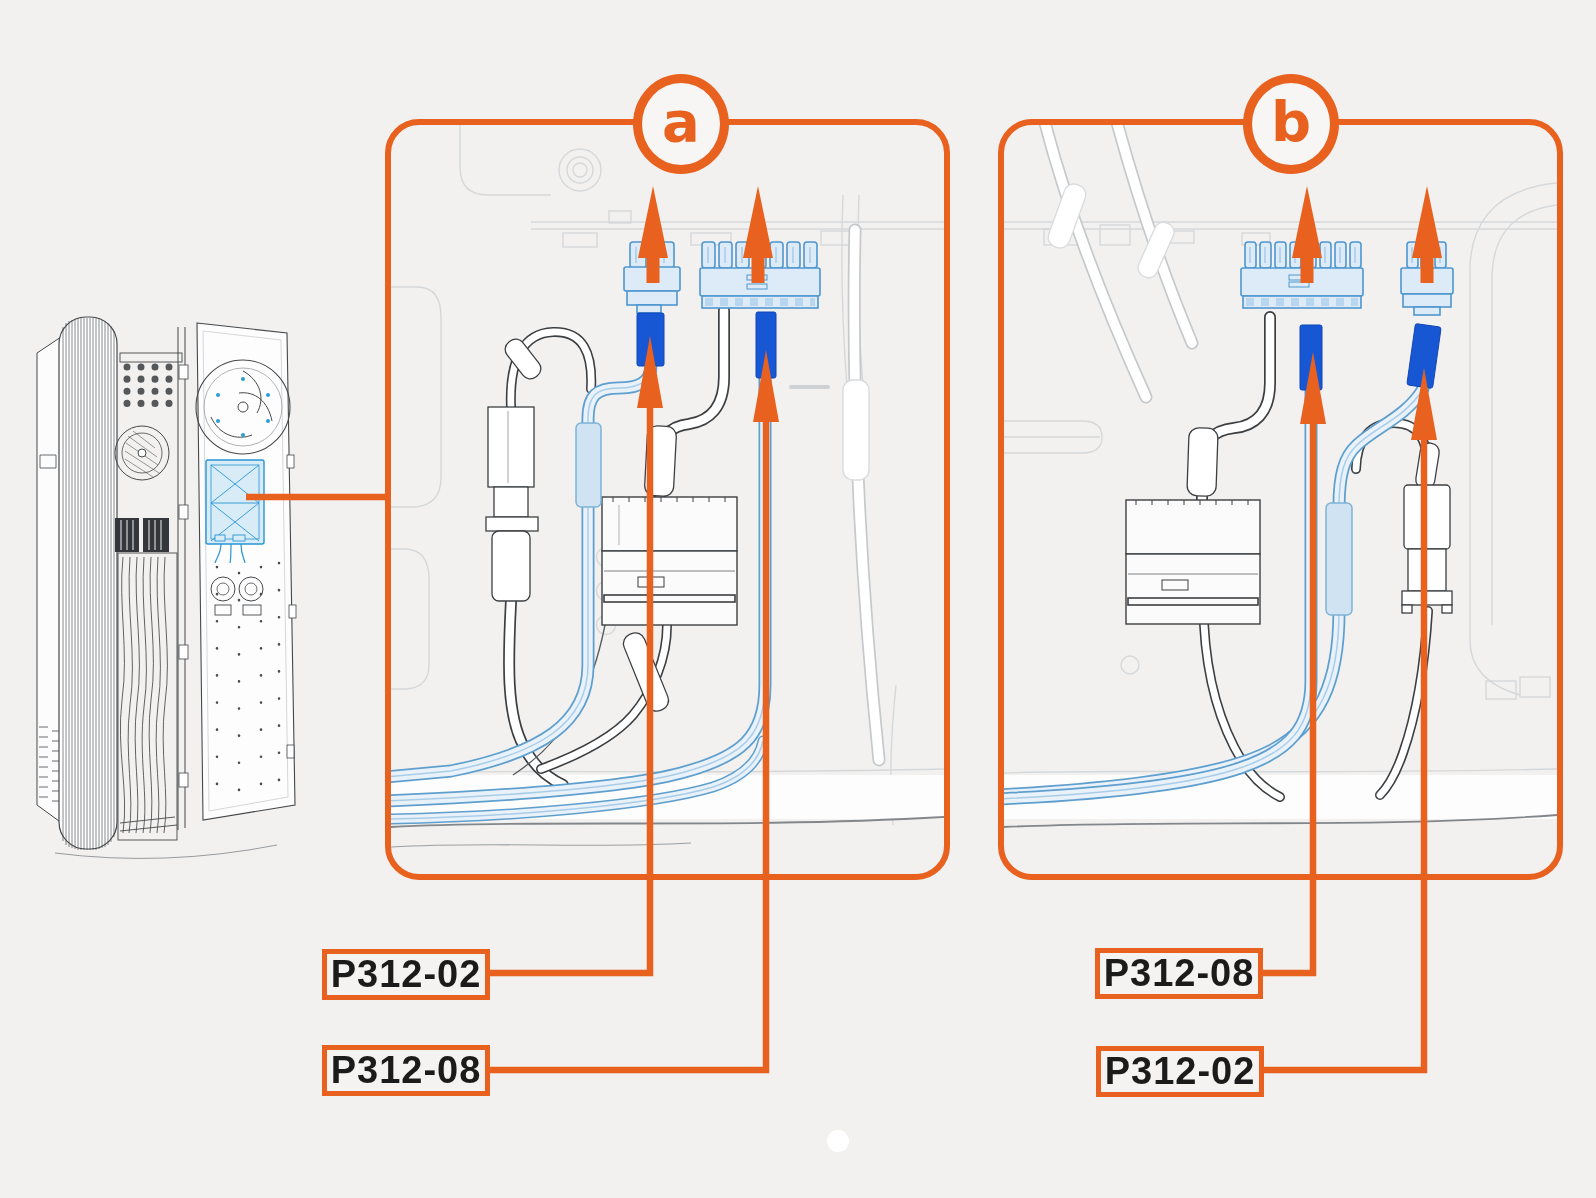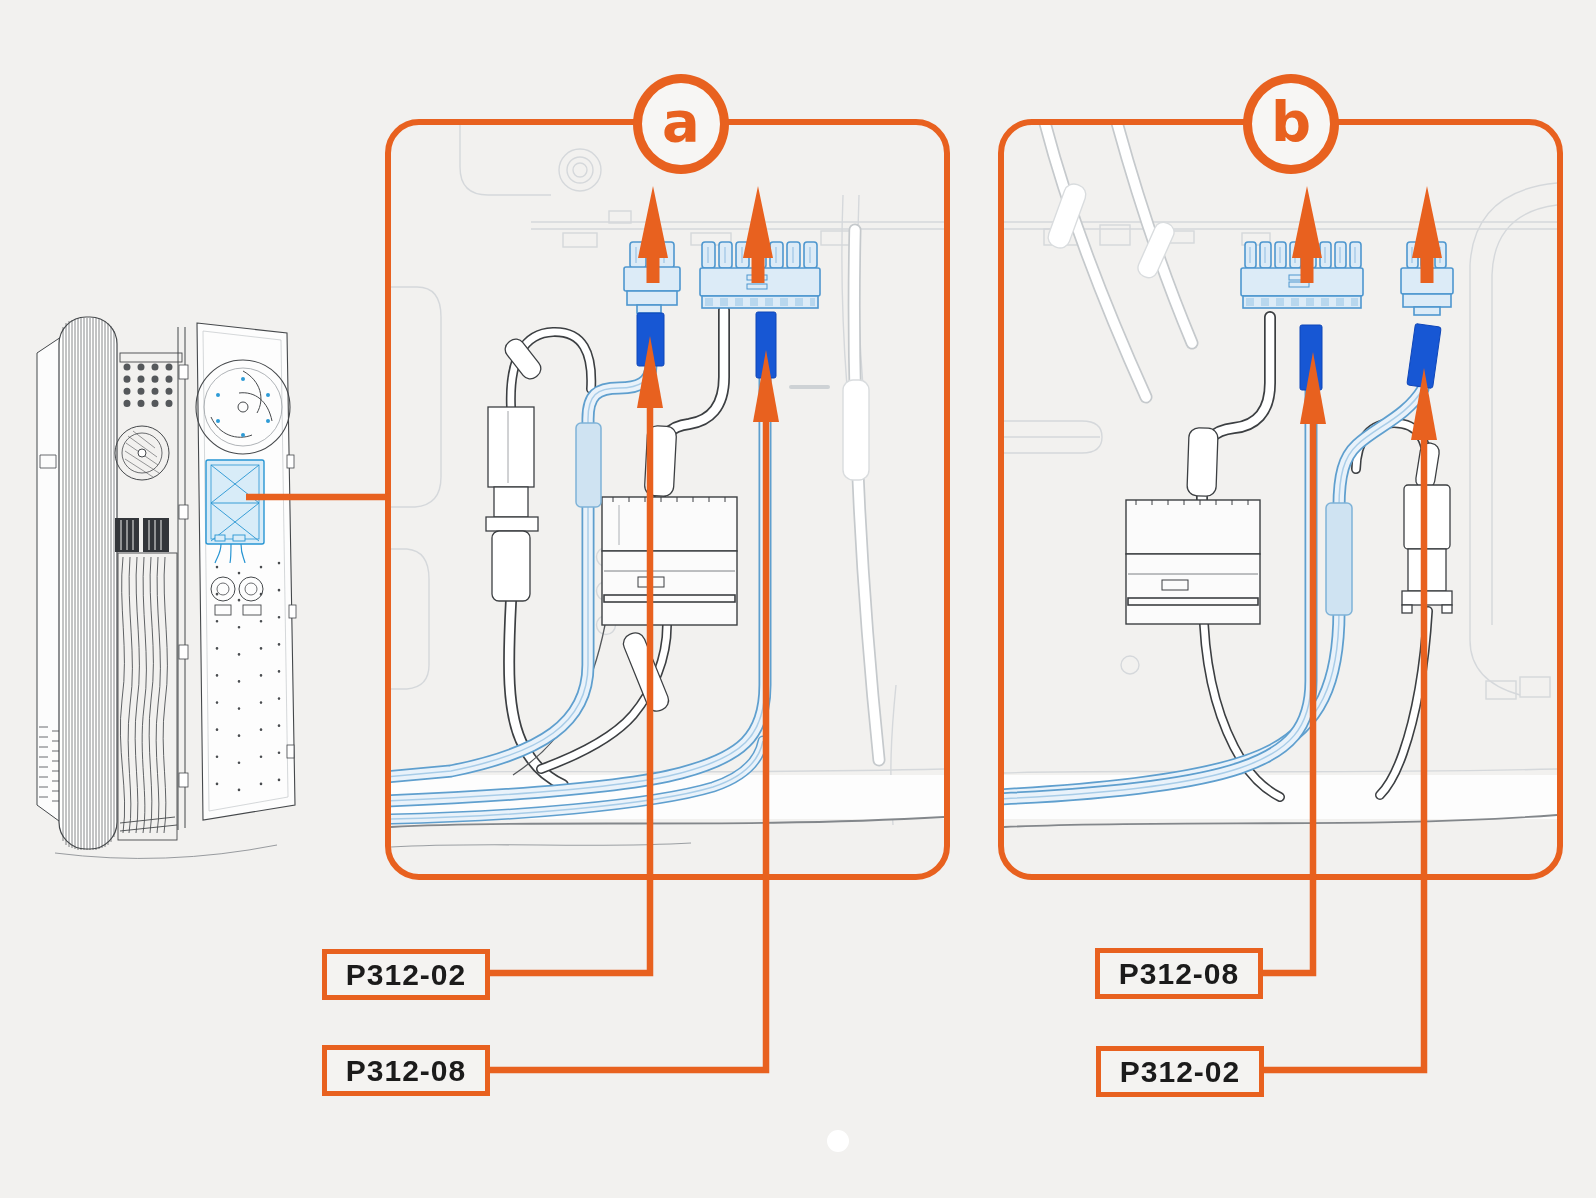--- a/index.html
+++ b/index.html
@@ -23,21 +23,21 @@
   .badge{position:absolute;width:78px;height:78px;border:9px solid #E8611F;border-radius:50%;
          background:#F7F6F4;display:flex;align-items:center;justify-content:center;
          font-family:"DejaVu Sans",sans-serif;font-weight:700;font-size:56px;color:#E8611F;
          z-index:6;line-height:1;padding-bottom:4px;box-sizing:content-box;}
   #badge-a{left:633px;top:74px;}
   #badge-b{left:1243px;top:74px;}
 
   
   .callout{position:absolute;width:158px;height:41px;border:5px solid #E8611F;background:#F4F3F1;
            display:flex;align-items:center;justify-content:center;z-index:6;
-           font-family:"Liberation Sans",sans-serif;font-weight:700;font-size:30px;
+           font-family:"Liberation Sans",sans-serif;font-weight:700;font-size:38px;
            letter-spacing:1px;color:#1B1B1B;}
   #label-a1{left:322px;top:949px;}
   #label-a2{left:322px;top:1045px;}
   #label-b1{left:1095px;top:948px;}
   #label-b2{left:1096px;top:1046px;}
 
   
   .faint{stroke:#D5D8DB;stroke-width:1.4;fill:none;}
   .tube-o{stroke:#5F9FCE;stroke-width:13;fill:none;stroke-linecap:round;}
   .tube-i{stroke:#E9F2FA;stroke-width:9.5;fill:none;stroke-linecap:round;}

